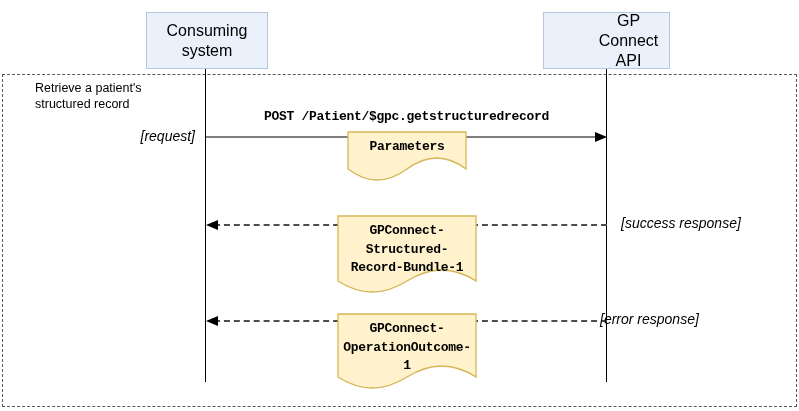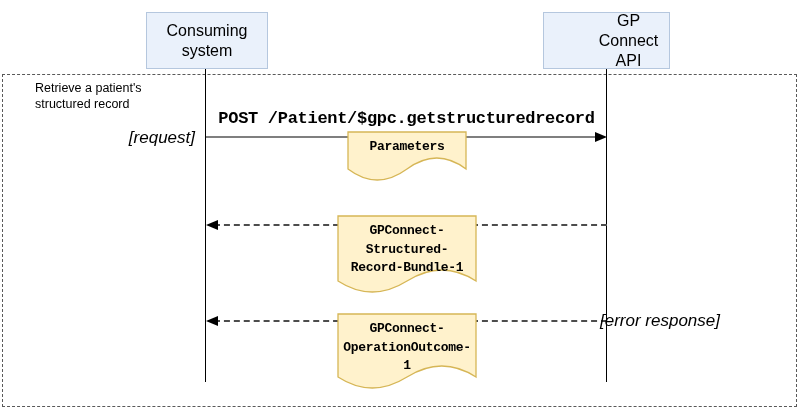--- a/index.html
+++ b/index.html
@@ -29,24 +29,24 @@
   .lifeline.l1{left:205px;}
   .lifeline.l2{left:606px;}
   .msg-line{position:absolute;height:0;}
   .msg-line.solid{border-top:2px solid var(--solid-line,#7f7f7f);}
   .msg-line.dashed{border-top:2px dashed var(--dashed-line,#4d4d4d);}
   .arrow-head{position:absolute;width:0;height:0;}
   .arrow-head.right{border-left:12px solid var(--arrowhead,#000);border-top:5px solid transparent;border-bottom:5px solid transparent;}
   .arrow-head.left{border-right:12px solid var(--arrowhead,#000);border-top:5px solid transparent;border-bottom:5px solid transparent;}
   .msg-label{
     position:absolute;font-family:"Liberation Mono",monospace;
-    font-weight:700;font-size:17px;text-align:center;letter-spacing:-0.3px;
+    font-weight:700;font-size:13px;text-align:center;letter-spacing:-0.3px;
   }
   .guard{
-    position:absolute;font-size:17px;font-style:italic;white-space:nowrap;
+    position:absolute;font-size:14px;font-style:italic;white-space:nowrap;
   }
   .guard.right-align{text-align:right;}
   .note{position:absolute;}
   .note svg{position:absolute;left:0;top:0;display:block;}
   .note svg path{
     fill:var(--note-fill,#fff2cc);
     stroke:var(--note-border,#d6b656);
     stroke-width:1.3;
   }
   .note-text{
@@ -79,20 +79,21 @@
 API</div>
   </div>
 
   <div class="msg-line solid" style="left:206px;top:136px;width:391px;"></div>
   <div class="arrow-head right" style="left:595px;top:132px;"></div>
   <div class="msg-label" style="left:206px;top:109px;width:401px;">POST /Patient/$gpc.getstructuredrecord</div>
   <div class="guard right-align" style="left:40px;top:128px;width:155px;">[request]</div>
 
   <div class="msg-line dashed" style="left:214px;top:224px;width:393px;"></div>
   <div class="arrow-head left" style="left:206px;top:220px;"></div>
+  <div class="guard" style="left:621px;top:215px;">[success response]</div>
 
   <div class="msg-line dashed" style="left:214px;top:320px;width:393px;"></div>
   <div class="arrow-head left" style="left:206px;top:316px;"></div>
   <div class="guard" style="left:600px;top:311px;">[error response]</div>
 
   <div class="note n1">
       <svg width="120" height="54" viewBox="0 0 120 54">
         <path d="M 1 1 L 119 1 L 119 38 Q 90 16 60 38 Q 30 60 1 38 Z"></path>
       </svg>
     <div class="note-text">Parameters</div>

